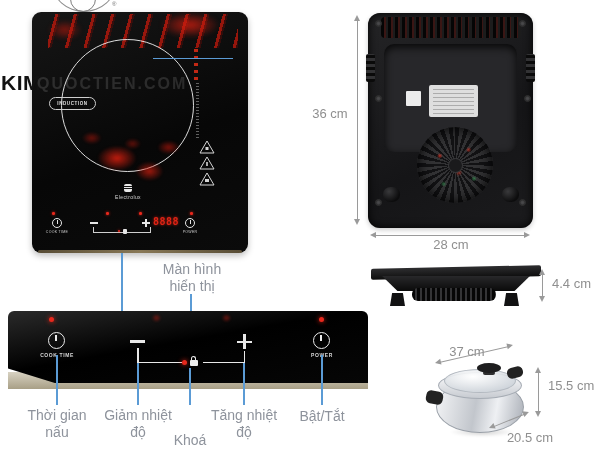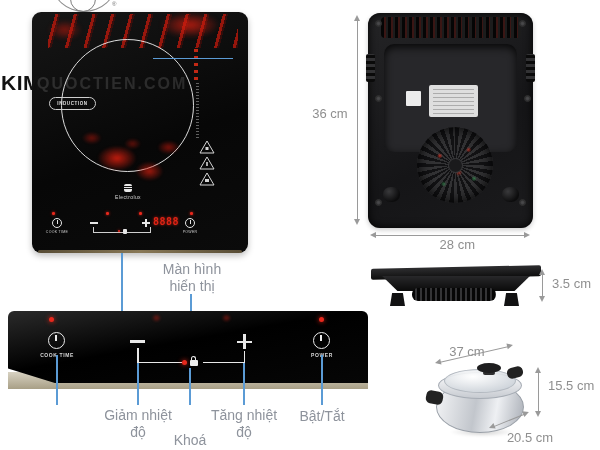--- a/index.html
+++ b/index.html
@@ -227,31 +227,31 @@
   <div class="foot" style="left:383px;top:187px;"></div>
   <div class="foot" style="left:502px;top:187px;"></div>
 
   <div class="arr v" style="left:353px;top:15px;height:210px;">
       <div class="ln"></div>
     </div>
   <div class="dim-text" style="left:310px;top:106px;width:40px;text-align:center;">36 cm</div>
   <div class="arr h" style="left:370px;top:231px;width:160px;">
       <div class="ln"></div>
     </div>
-  <div class="dim-text" style="left:427px;top:237px;width:48px;text-align:right;">28 cm</div>
+  <div class="dim-text" style="left:427px;top:237px;width:48px;text-align:center;">28 cm</div>
 
   <div class="side-top"></div>
   <div class="side-body"></div>
   <div class="side-grille"></div>
   <div class="side-foot" style="left:390px;top:293px;"></div>
   <div class="side-foot" style="left:504px;top:293px;"></div>
   <div class="arr v" style="left:538px;top:269px;height:33px;">
       <div class="ln"></div>
     </div>
-  <div class="dim-text" style="left:552px;top:276px;">3.5 cm</div>
+  <div class="dim-text" style="left:552px;top:276px;">4.4 cm</div>
 
 
   <div class="pot-shadow"></div>
   <div class="pot-body"></div>
   <div class="pot-rim"></div>
   <div class="pot-lid"></div>
   <div class="pot-knob-stem"></div>
   <div class="pot-knob-cap"></div>
   <div class="pot-handle" style="left:426px;top:391px;width:17px;height:13px;transform:rotate(12deg);"></div>
   <div class="pot-handle" style="left:507px;top:367px;width:16px;height:11px;transform:rotate(-14deg);"></div>
@@ -297,18 +297,19 @@
   <div class="led" style="left:319px;top:317px;"></div>
   <div class="key-ring" style="left:313px;top:332px;"></div>
   <div class="key-label" style="left:305px;top:352px;width:34px;">POWER</div>
 
   <div class="blue-line" style="left:56px;top:355px;width:1.5px;height:50px;"></div>
   <div class="blue-line" style="left:137px;top:363px;width:1.5px;height:42px;"></div>
   <div class="blue-line" style="left:189px;top:368px;width:1.5px;height:37px;"></div>
   <div class="blue-line" style="left:243px;top:363px;width:1.5px;height:42px;"></div>
   <div class="blue-line" style="left:321px;top:355px;width:1.5px;height:50px;"></div>
 
+  <div class="callout" style="left:15px;top:407px;width:84px;">Thời gian nấu</div>
   <div class="callout" style="left:96px;top:407px;width:84px;">Giảm nhiệt độ</div>
   <div class="callout" style="left:158px;top:432px;width:64px;">Khoá</div>
   <div class="callout" style="left:202px;top:407px;width:84px;">Tăng nhiệt độ</div>
   <div class="callout" style="left:280px;top:408px;width:84px;">Bật/Tắt</div>
 
 </div>
 
 </body></html>

